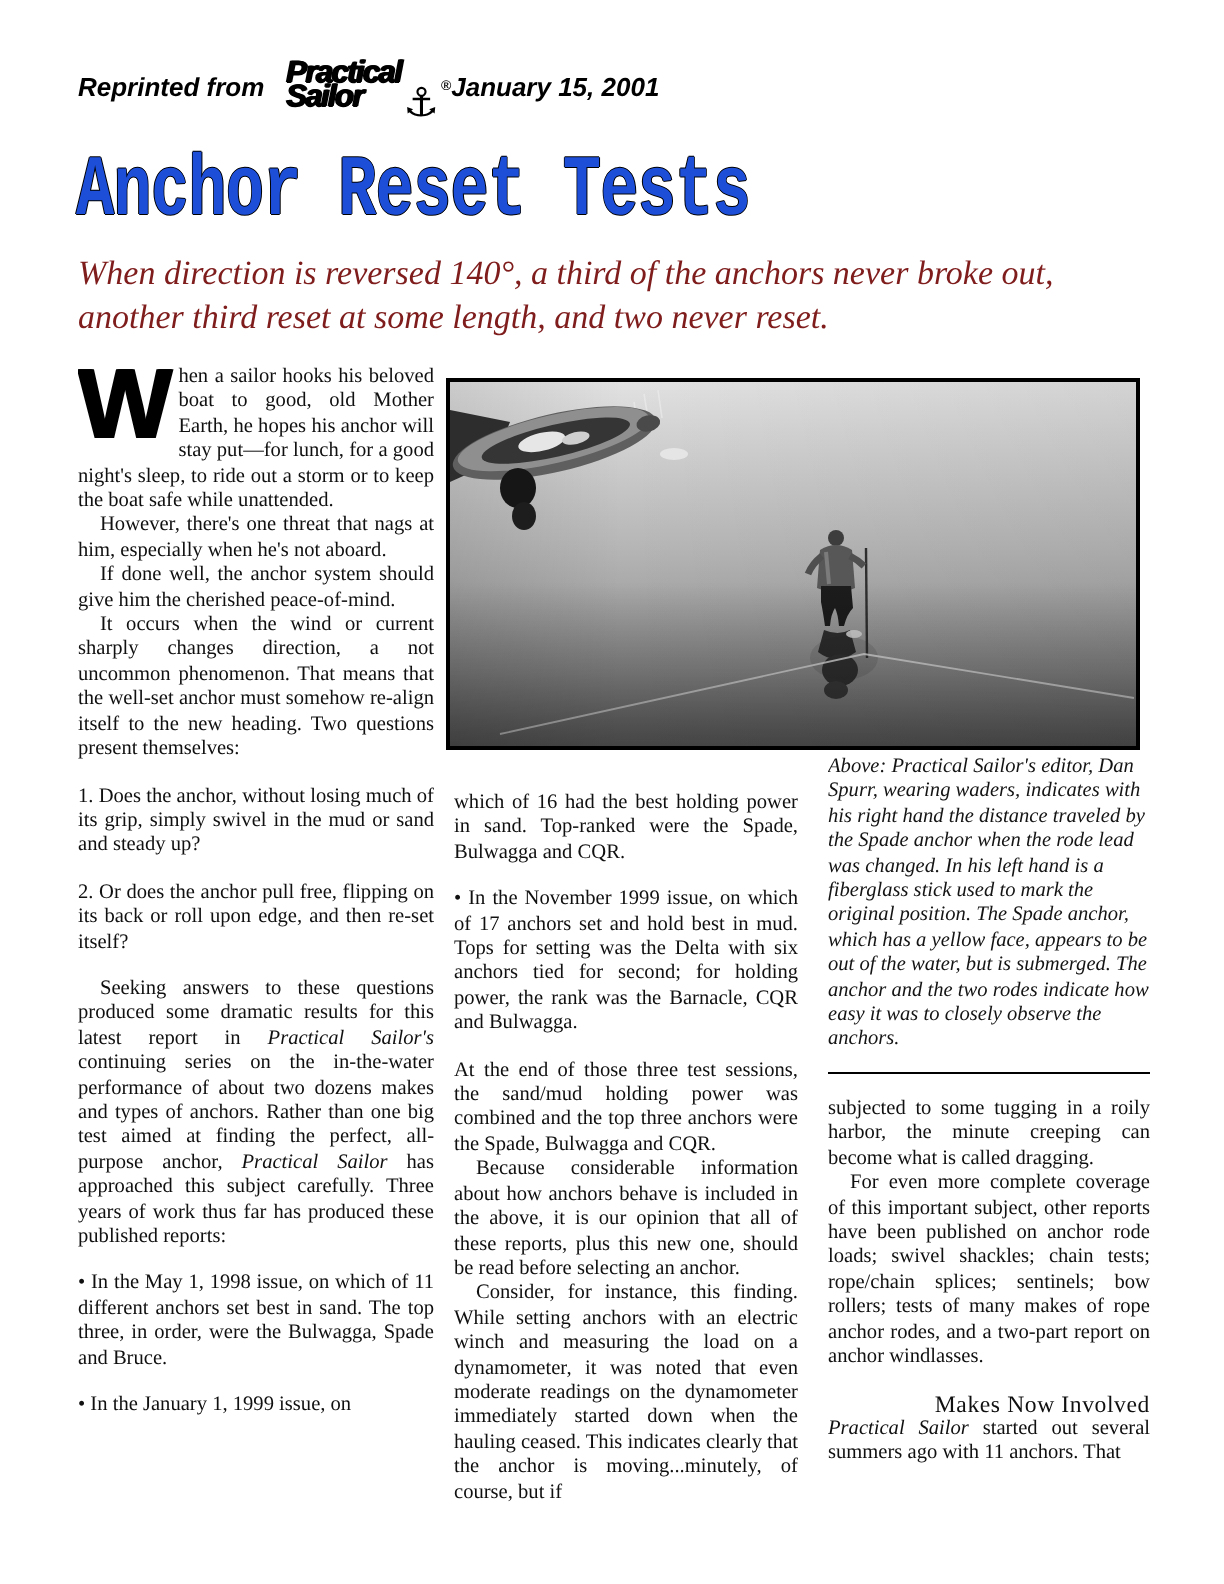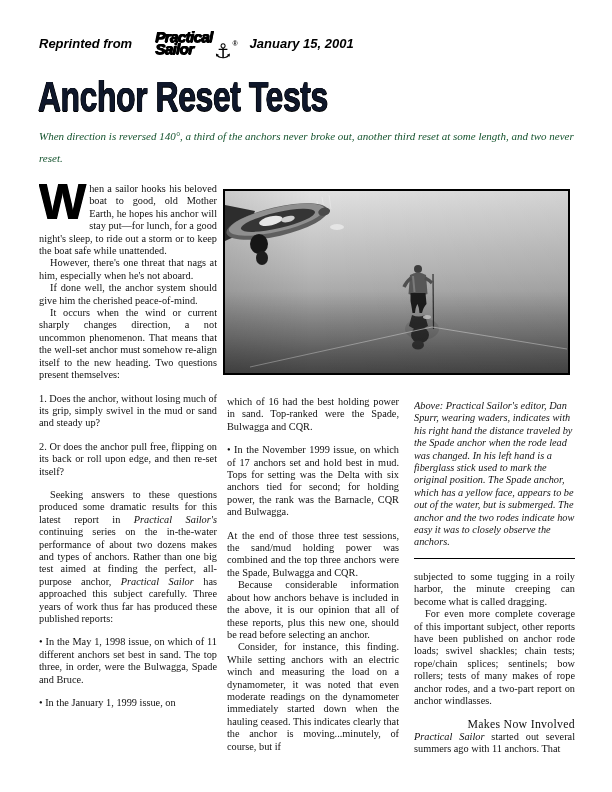--- a/index.html
+++ b/index.html
@@ -1,51 +1,51 @@
 <!DOCTYPE html>
 <html><head>
 <meta charset="utf-8">
 <style>
   html,body{margin:0;padding:0;background:#ffffff;}
   .page{
     position:relative;width:612px;height:792px;background:#ffffff;
     font-family:"Liberation Serif",serif;color:#101010;overflow:hidden;
   }
   
-  .header{position:absolute;left:39px;top:30px;display:flex;align-items:center;gap:21px;}
+  .header{position:absolute;left:39px;top:30px;display:flex;align-items:center;gap:9px;}
   .reprinted,.issue-date{
     font-family:"Liberation Sans",sans-serif;font-weight:bold;font-style:italic;
     font-size:13px;color:#000;white-space:nowrap;
   }
   .logo{position:relative;display:inline-block;text-align:left;padding:1px 16px 2px 2px;}
   .logo .logo-line{
     display:block;font-family:"Liberation Sans",sans-serif;font-weight:900;font-style:italic;
     font-size:15.5px;line-height:12px;letter-spacing:-0.8px;color:#000;
     text-shadow:.5px 0 #000,-.5px 0 #000,0 .5px #000;
   }
   .anchor-glyph{
     position:absolute;right:-3px;bottom:-4px;font-size:20px;line-height:20px;color:#000;
     font-family:"DejaVu Sans",sans-serif;font-style:normal;
   }
   .reg-mark{position:absolute;right:-9px;top:10px;font-size:7px;font-family:"Liberation Sans",sans-serif;font-weight:bold;font-style:normal;}
   
-  .title{position:absolute;left:38px;top:74px;margin:0;font-family:Liberation Sans, sans-serif;
-    font-weight:bold;font-size:43px;line-height:44px;color:#0f172a;white-space:nowrap;}
+  .title{position:absolute;left:38px;top:74px;margin:0;font-family:Liberation Mono, monospace;
+    font-weight:bold;font-size:43px;line-height:44px;color:#1d4ed8;white-space:nowrap;}
   .title .condense{display:inline-block;transform:scaleX(.74);transform-origin:0 50%;
     letter-spacing:-0.5px;text-shadow:.6px 0 #000,-.6px 0 #000,0 .5px #000,0 -.5px #000;}
   .deck{position:absolute;left:39px;top:126px;width:540px;margin:0;
-    font-style:italic;font-size:11px;line-height:21.5px;color:#14532d;}
+    font-style:italic;font-size:17px;line-height:21.5px;color:#7f1d1d;}
   
   .photo{position:absolute;left:223px;top:189px;width:343px;height:182px;border:2px solid #000;}
   .photo svg{display:block;}
   
   .col{position:absolute;font-size:10.3px;line-height:12.4px;text-align:justify;overflow:hidden;}
   .col1{left:39px;top:183px;width:178px;height:582px;}
   .col2{left:227px;top:396px;width:172px;height:374px;}
-  .col3{left:414px;top:400px;width:161px;height:382px;}
+  .col3{left:414px;top:378px;width:161px;height:382px;}
   .para{margin:0;}
   .para.indent{text-indent:11px;}
   .para.space{margin-top:11px;}
   .para.subhead{margin-top:11px;font-size:11.8px;letter-spacing:.3px;text-align:right;}
   .it{font-style:italic;}
   .dropcap{
     float:left;font-family:"Liberation Sans",sans-serif;font-weight:900;
     font-size:50px;line-height:37px;margin:1px 5px 0 0;letter-spacing:-2px;color:#000;
     text-shadow:.6px 0 #000,-.6px 0 #000;
   }

